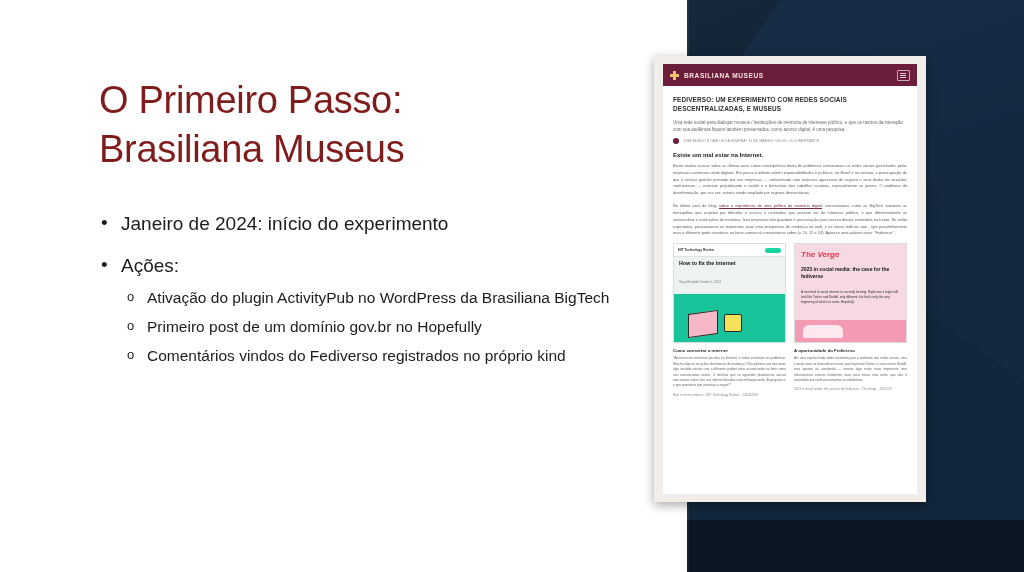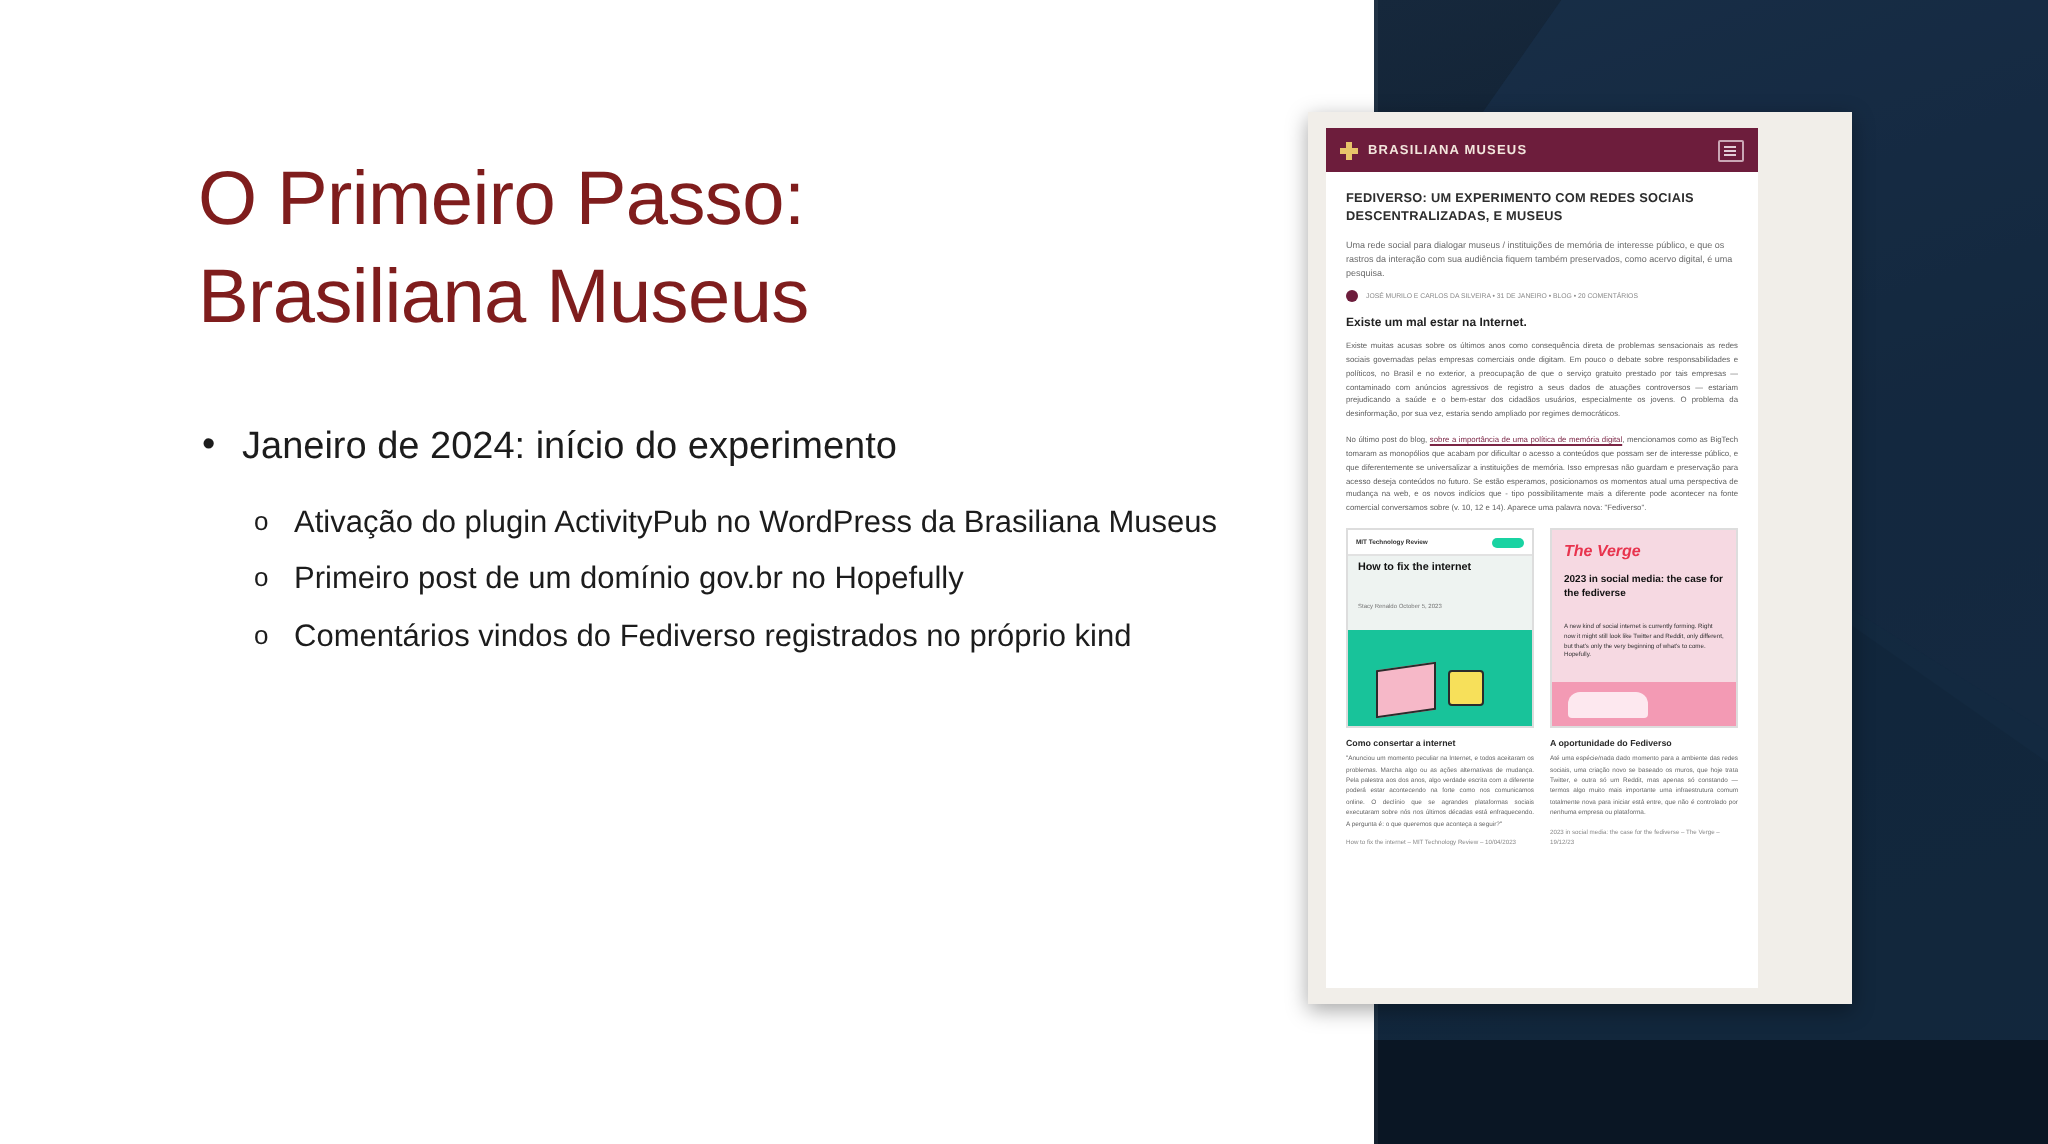--- a/index.html
+++ b/index.html
@@ -132,21 +132,21 @@
     width: 272px;
     height: 446px;
     background: #f1eee9;
     box-shadow: 0 3px 10px rgba(0,0,0,0.35);
     overflow: hidden;
   }
   .shot-inner {
     position: absolute;
     left: 9px;
     top: 8px;
-    width: 216px;
+    width: 254px;
     height: 430px;
     background: #ffffff;
     overflow: hidden;
   }
   .site-header {
     height: 22px;
     background: #6d1d3c;
     display: flex;
     align-items: center;
     padding: 0 7px;
@@ -342,21 +342,22 @@
     <div class="edge-line"></div>
   </div>
 
   <div class="title">
     <span class="ln">O Primeiro Passo:</span>
     <span class="ln">Brasiliana Museus</span>
   </div>
 
   <div class="body">
     <div class="b1">Janeiro de 2024: início do experimento</div>
-    <div class="b2">Ativação do plugin ActivityPub no WordPress da Brasiliana Museus</div>
+    <div class="b1 tight">Ações:</div>
+    <div class="b2">Ativação do plugin ActivityPub no WordPress da Brasiliana BigTech</div>
     <div class="b2">Primeiro post de um domínio gov.br no Hopefully</div>
     <div class="b2">Comentários vindos do Fediverso registrados no próprio kind</div>
   </div>
 
   <div class="shot">
     <div class="shot-inner">
 
       <div class="site-header">
         <div class="site-brand">
           <span class="brand-mark"></span>

